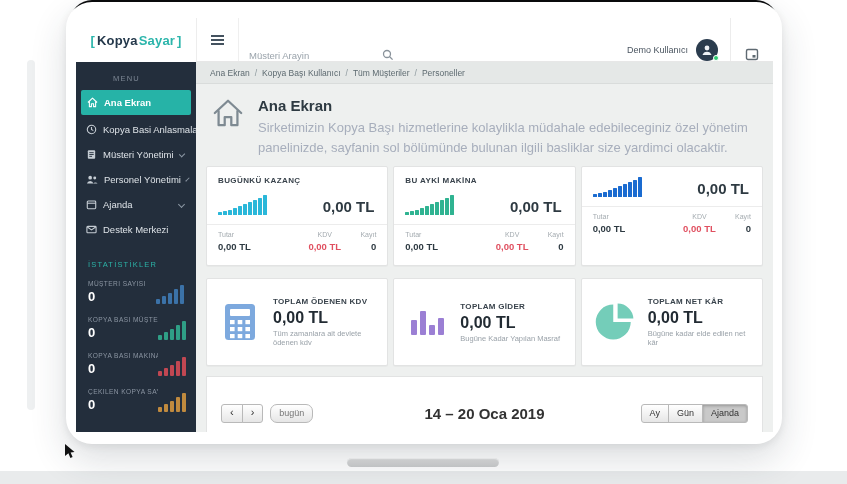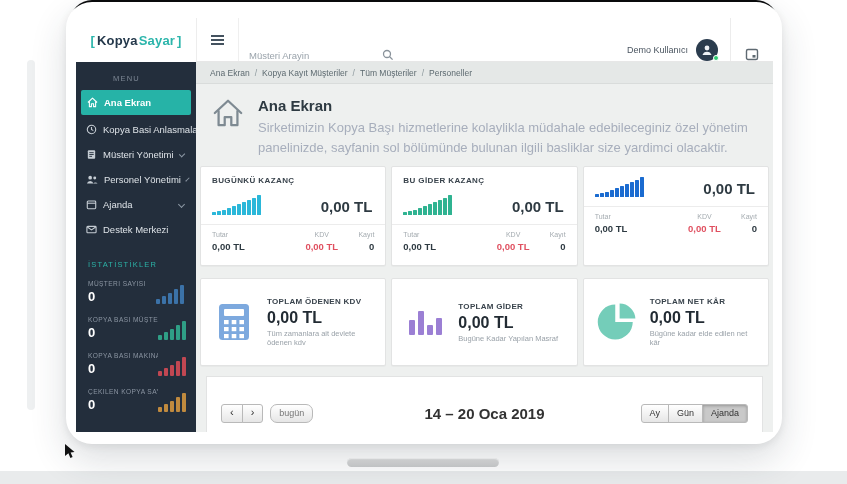--- a/index.html
+++ b/index.html
@@ -83,21 +83,21 @@
   .breadcrumb { height:22px; flex-shrink:0; display:flex; align-items:center; gap:5px;
                 padding:0 14px; background:#e5e8e7; border-bottom:1px solid #d9dcdb;
                 font-size:8.5px; color:#5d6a70; }
   .bc-sep { color:#8a969b; }
   .bc-link { cursor:pointer; }
 
   .hero { display:flex; gap:14px; padding:13px 16px 9px; align-items:flex-start; }
   .hero-title { font-size:15px; font-weight:bold; color:#2e3a42; margin-bottom:4px; }
   .hero-desc { font-size:13px; line-height:1.5; color:#a7aebc; max-width:530px; }
 
-  .cards-row { display:flex; gap:5px; padding:0 4px; flex-shrink:0; }
+  .cards-row { display:flex; gap:5px; padding:0 10px; flex-shrink:0; }
   .ecard { flex:1; background:#fff; border:1px solid #e2e3e3; border-radius:2px;
            height:100px; box-shadow:0 1px 1px rgba(0,0,0,.03); }
   .ec-title { padding:9px 11px 0; font-size:8px; font-weight:bold; color:#39434c;
               letter-spacing:.4px; }
   .ec-mid { display:flex; align-items:flex-end; justify-content:space-between;
             padding:8px 13px 9px 11px; }
   .spark { display:flex; align-items:flex-end; gap:1px; height:22px; }
   .spark i { display:block; width:4px; border-radius:.5px; }
   .spark-0 i { background:#2ab7d9; } .spark-1 i { background:#2fb391; } .spark-2 i { background:#1a6bd0; }
   .ec-value { font-size:15px; font-weight:bold; color:#2e3a42; }
@@ -307,21 +307,21 @@
                 <i style="height:19px"></i>
             </div>
           </div>
         </div>
 
         <div class="main">
 
           <div class="breadcrumb">
             <span class="bc-link">Ana Ekran</span>
             <span class="bc-sep">/</span>
-            <span class="bc-link">Kopya Kayıt Müşteriler</span>
+            <span class="bc-link">Kopya Başı Kullanıcı</span>
             <span class="bc-sep">/</span>
             <span class="bc-link">Tüm Müşteriler</span>
             <span class="bc-sep">/</span>
             <span class="bc-link">Personeller</span>
           </div>
 
           <div class="hero">
             <svg width="34" height="32" viewBox="0 0 34 32">
               <path d="M3 16 L17 3 L31 16" fill="none" stroke="#7e8a92" stroke-width="2.4" stroke-linejoin="round" stroke-linecap="round"></path>
               <path d="M7 14 V29 H13.5 V20.5 H20.5 V29 H27 V14" fill="none" stroke="#7e8a92" stroke-width="2.4" stroke-linejoin="round" stroke-linecap="round"></path>
@@ -361,21 +361,21 @@
                   <div class="ec-val red">0,00 TL</div>
                 </div>
                 <div class="ec-col right">
                   <div class="ec-lab">Kayıt</div>
                   <div class="ec-val">0</div>
                 </div>
               </div>
             </div>
 
             <div class="ecard">
-              <div class="ec-title">BU GİDER KAZANÇ</div>
+              <div class="ec-title">BU AYKİ MAKİNA</div>
               <div class="ec-mid">
                 <div class="spark spark-1">
                   <i style="height:3px"></i>
                     <i style="height:4px"></i>
                     <i style="height:5px"></i>
                     <i style="height:7px"></i>
                     <i style="height:9px"></i>
                     <i style="height:11px"></i>
                     <i style="height:13px"></i>
                     <i style="height:15px"></i>

